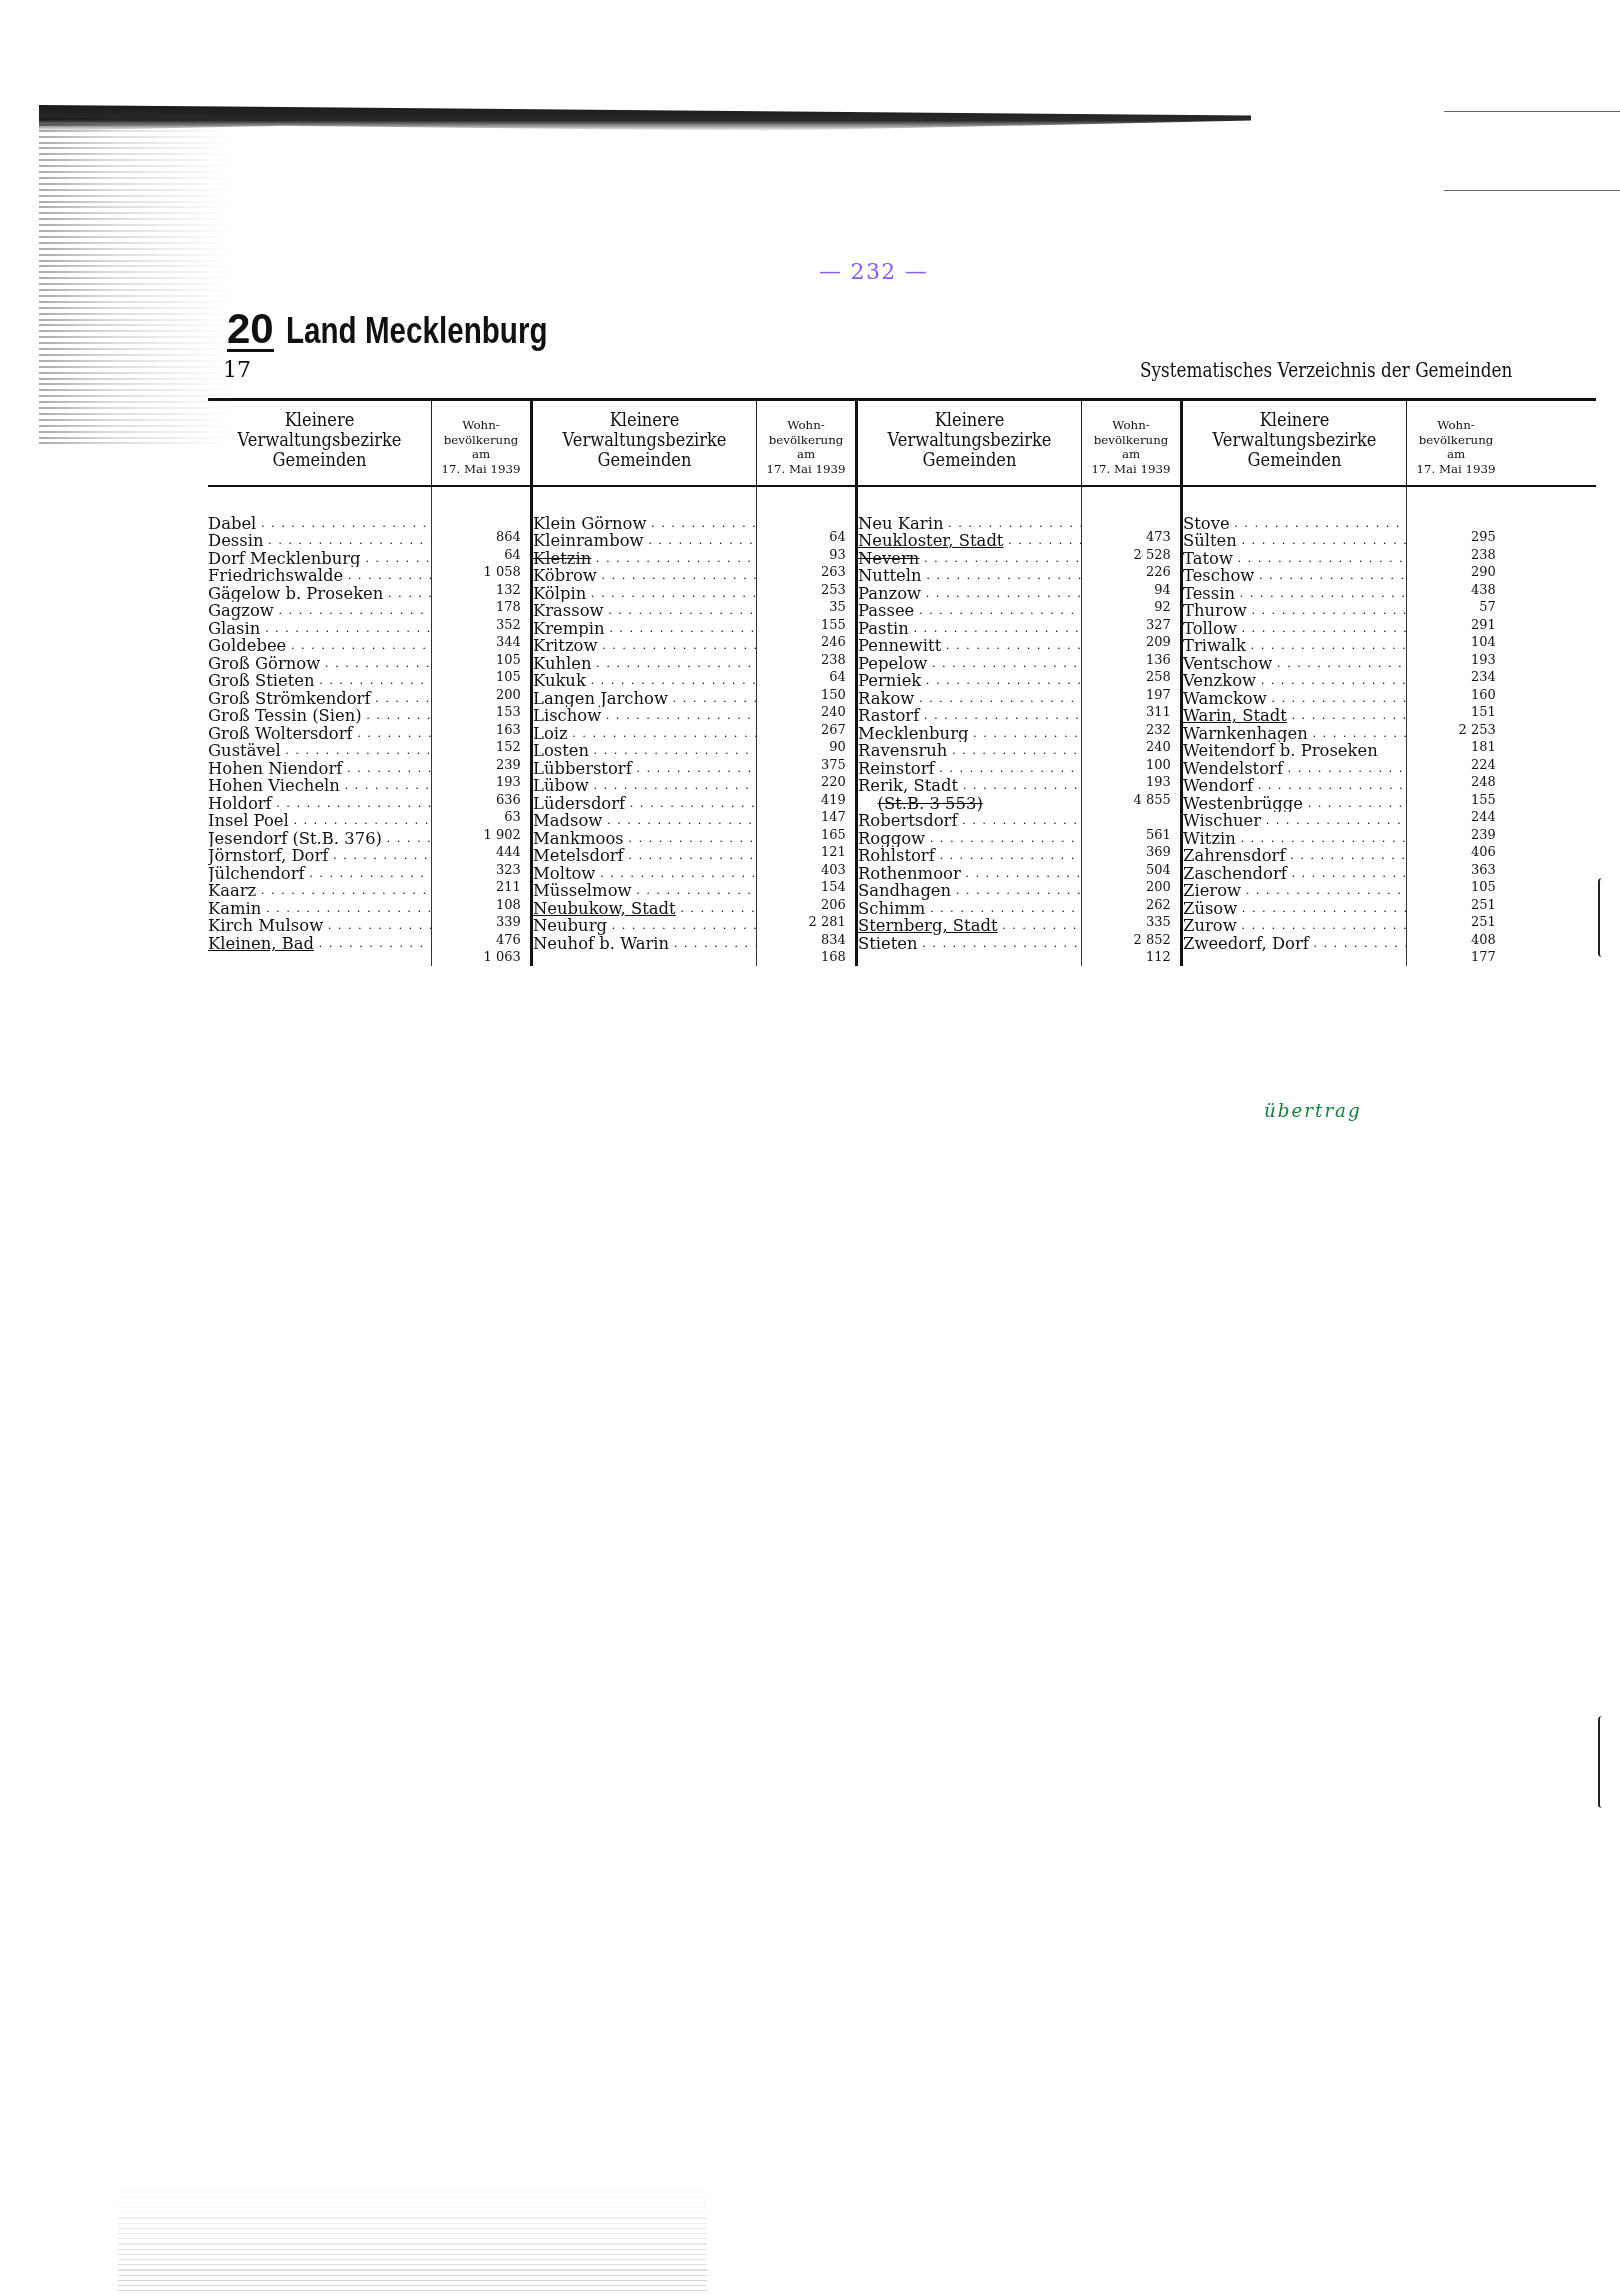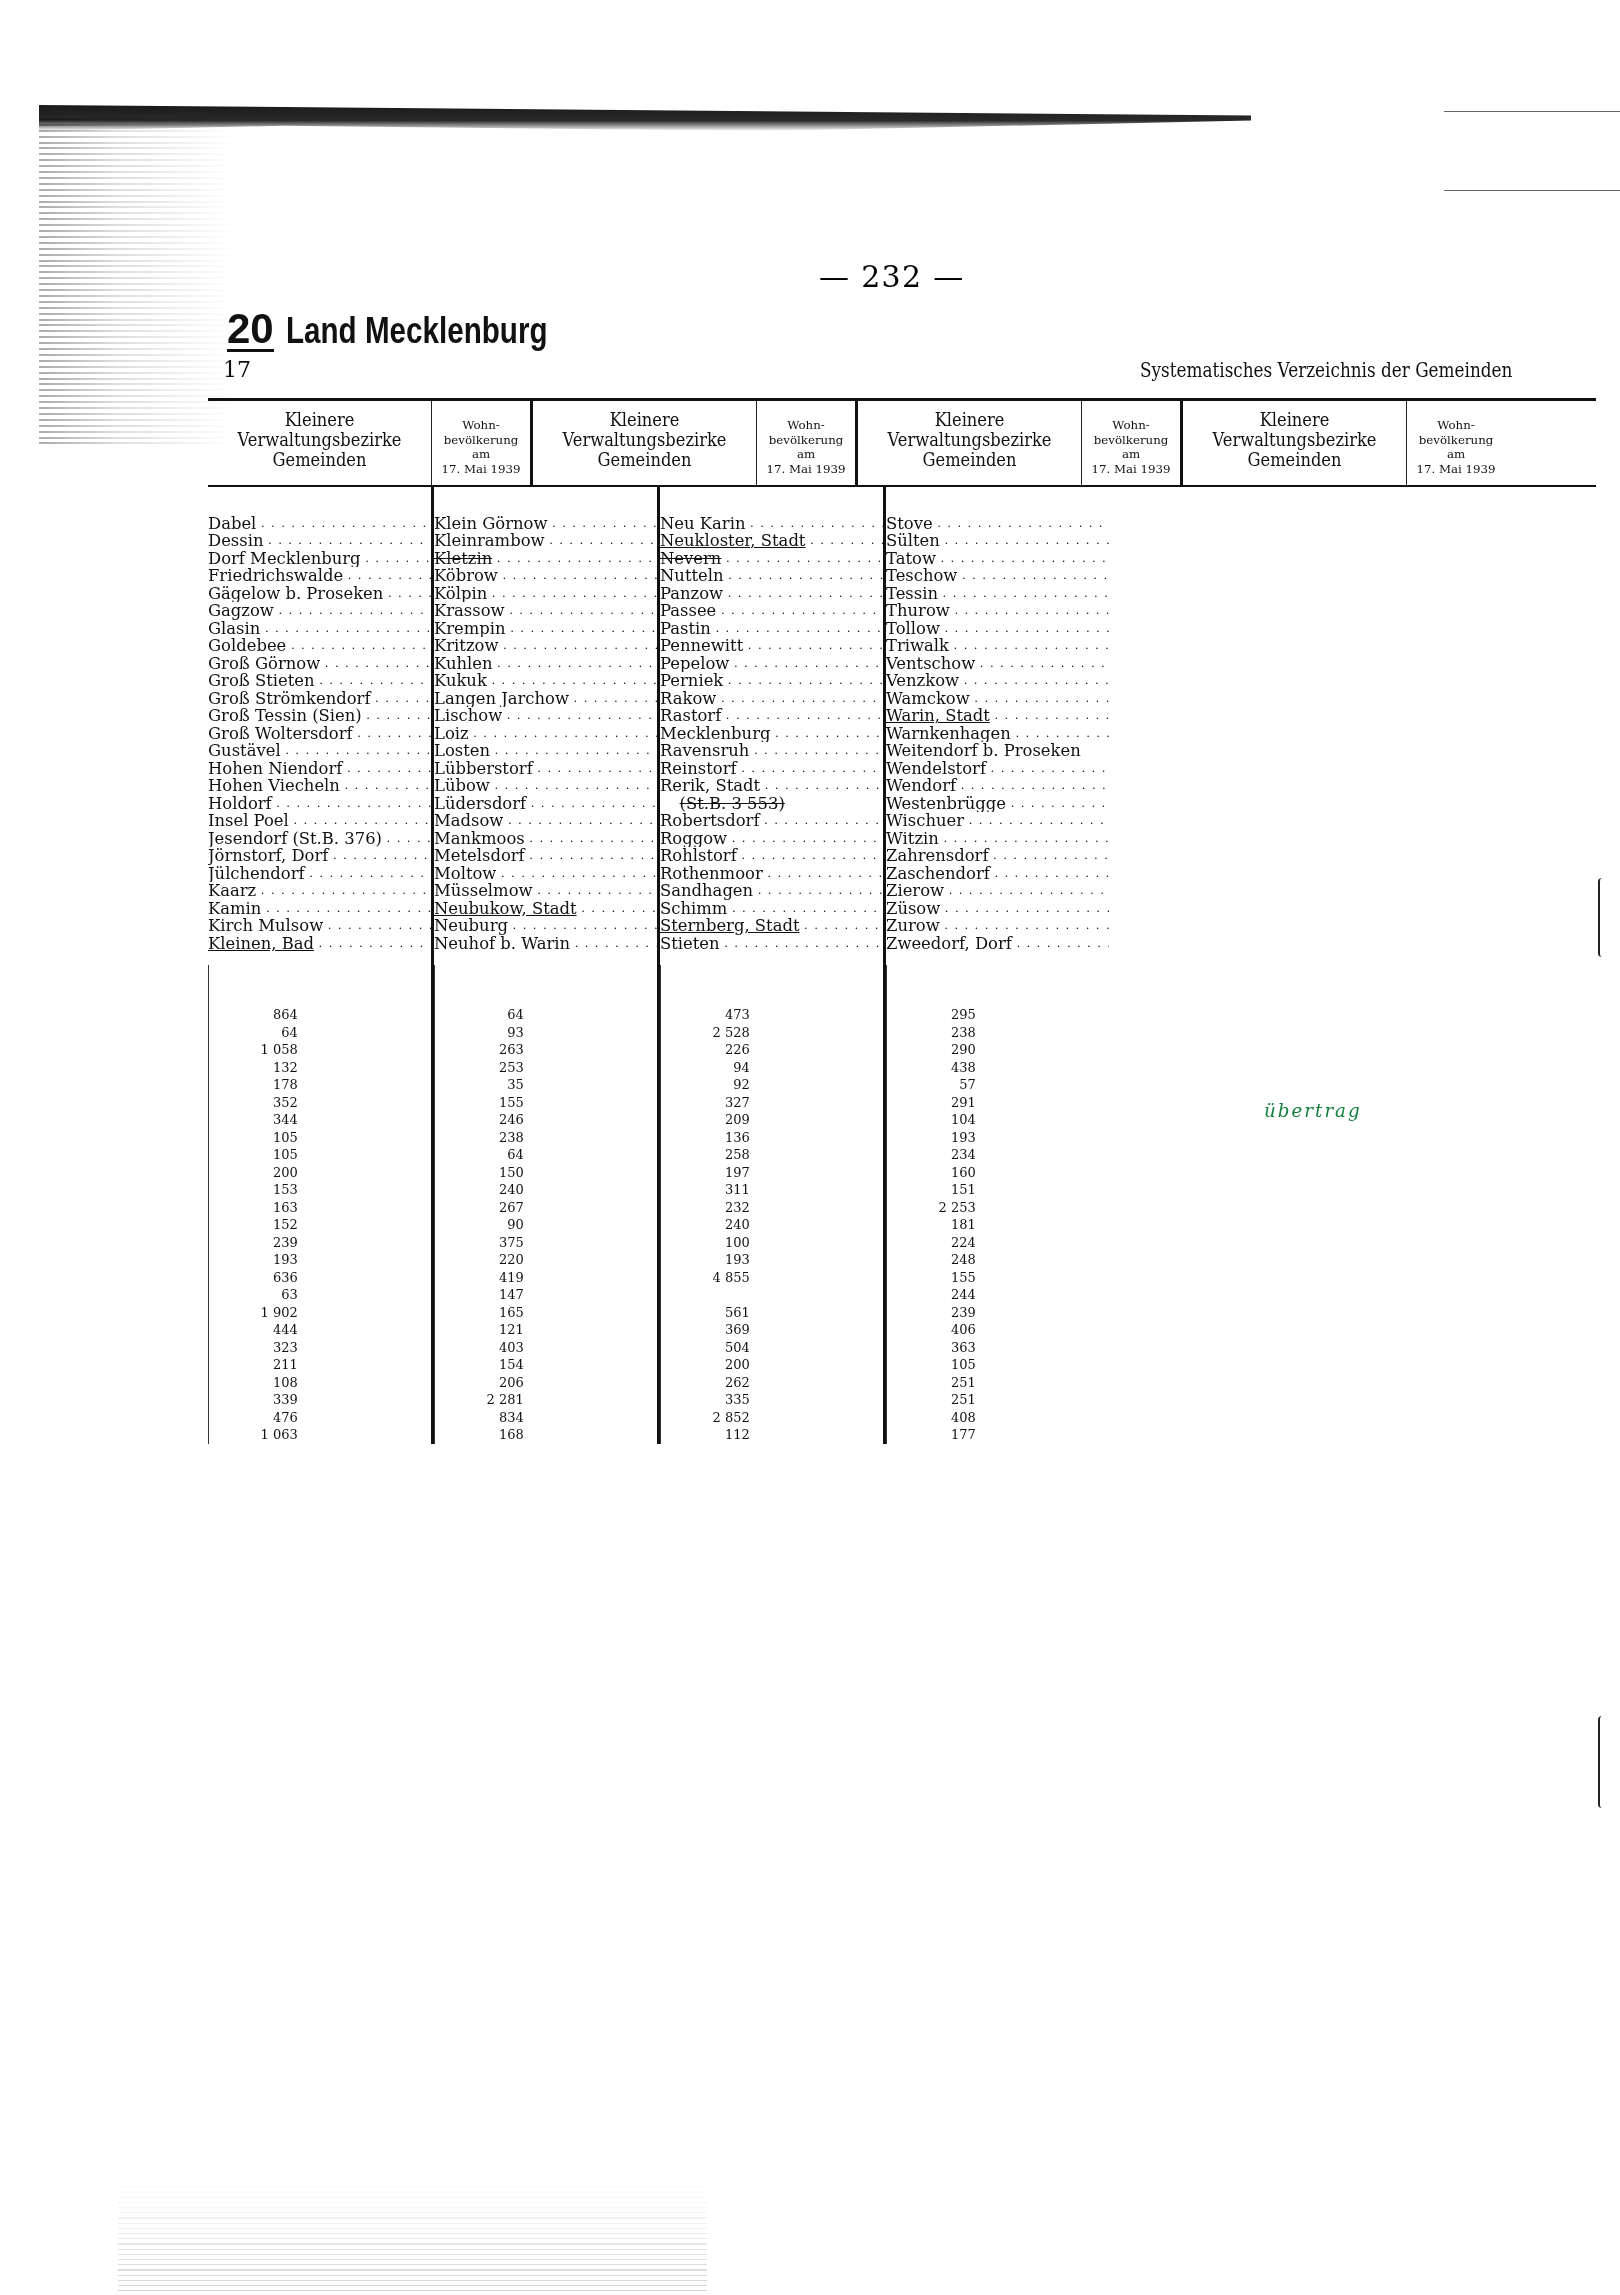--- a/index.html
+++ b/index.html
@@ -21,21 +21,21 @@
     }
     .scan-bottom {
       position: absolute; left: 118px; top: 2181px; width: 589px; height: 115px;
       background: repeating-linear-gradient(180deg, rgba(0,0,0,0.35) 0 1.3px, rgba(255,255,255,0) 1.3px 5.2px);
       -webkit-mask-image: linear-gradient(0deg, #000 0%, transparent 100%);
       mask-image: linear-gradient(0deg, #000 0%, transparent 100%);
       opacity: 0.5;
     }
     .right-rule { position: absolute; right: 0; width: 177px; height: 1.3px; background: #666; }
     .page-number {
-      position: absolute; left: 819px; top: 259px; font-size: 30px; letter-spacing: 1.3px; color: #000000;
+      position: absolute; left: 819px; top: 259px; font-size: 22px; letter-spacing: 1.3px; color: #8b5cf6;
     }
     .section-head { position: absolute; left: 227px; top: 308px; }
     .section-num {
       font-family: "Liberation Sans", sans-serif; font-size: 42px; font-weight: bold;
       border-bottom: 3.3px solid #111; display: inline-block; line-height: 41px;
     }
     .section-title {
       font-family: "Liberation Sans", sans-serif; font-size: 37px; font-weight: bold;
       display: inline-block; margin-left: 9.2px; transform: scaleX(0.8); transform-origin: left;
     }
@@ -50,21 +50,21 @@
     .h-name {
       width: 223px; text-align: center; font-size: 17.7px; line-height: 20px; padding-top: 9.2px;
       transform: scaleX(0.92);
     }
     .h-val {
       width: 98px; text-align: center; font-size: 11.8px; line-height: 14.4px; padding-top: 17px;
       border-left: 1.3px solid #222;
     }
     .h-val.thick, .body-col.thick { border-right: 3.9px solid #111; }
     .body { display: flex; }
-    .body-col { display: flex; flex-direction: column; }
+    .body-col { display: flex; }
     .names { width: 223px; padding-top: 27.5px; padding-bottom: 13px; }
     .vals { width: 98px; padding-top: 41px; border-left: 1.3px solid #333; }
     .row {
       height: 17.5px; font-size: 16.4px; line-height: 17.5px; white-space: nowrap; overflow: hidden;
       position: relative;
     }
     .names .row::after {
       content: " . . . . . . . . . . . . . . . . . . . . . . . . . . . . . . . . .";
       letter-spacing: 1.3px; font-size: 11.8px; position: absolute; padding-left: 2.6px;
     }

